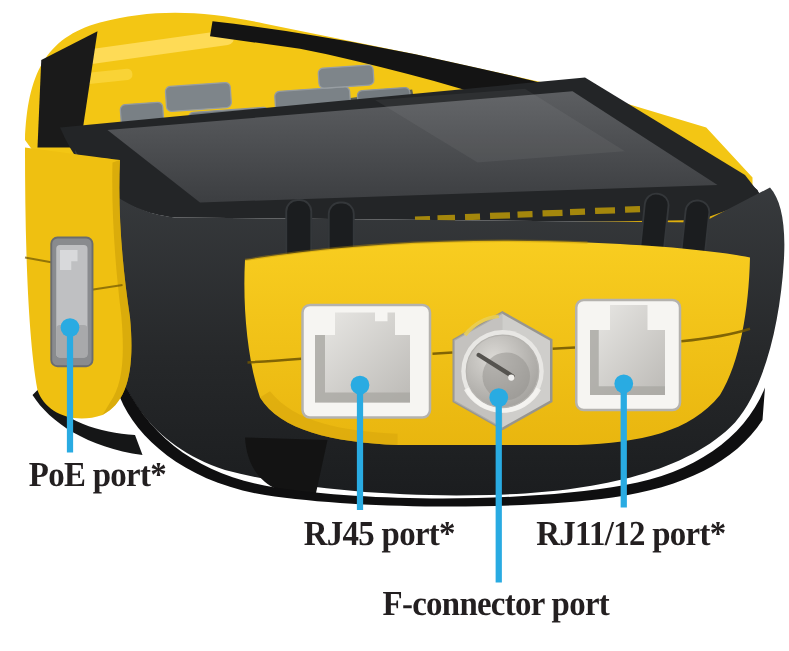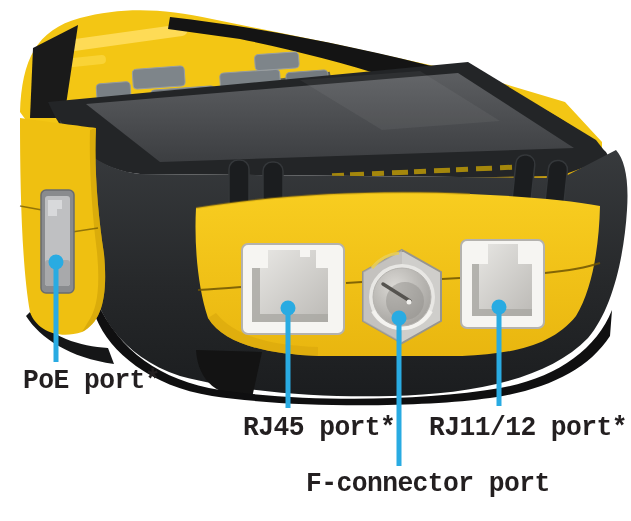--- a/index.html
+++ b/index.html
@@ -2,21 +2,21 @@
 <html><head>
 <meta charset="utf-8">
 <style>
   html, body { margin: 0; padding: 0; background: #ffffff; }
   .stage {
     position: relative;
     width: 631px;
     height: 521px;
     background: #ffffff;
     overflow: hidden;
-    font-family: Liberation Mono, monospace;
+    font-family: Liberation Serif, serif;
   }
   .stage svg { position: absolute; left: 0; top: 0; }
   .port-label {
     position: absolute;
     font-weight: 700;
     font-size: 28px;
     line-height: 1.05;
     color: #231F20;
     letter-spacing: -0.6px;
     white-space: nowrap;

